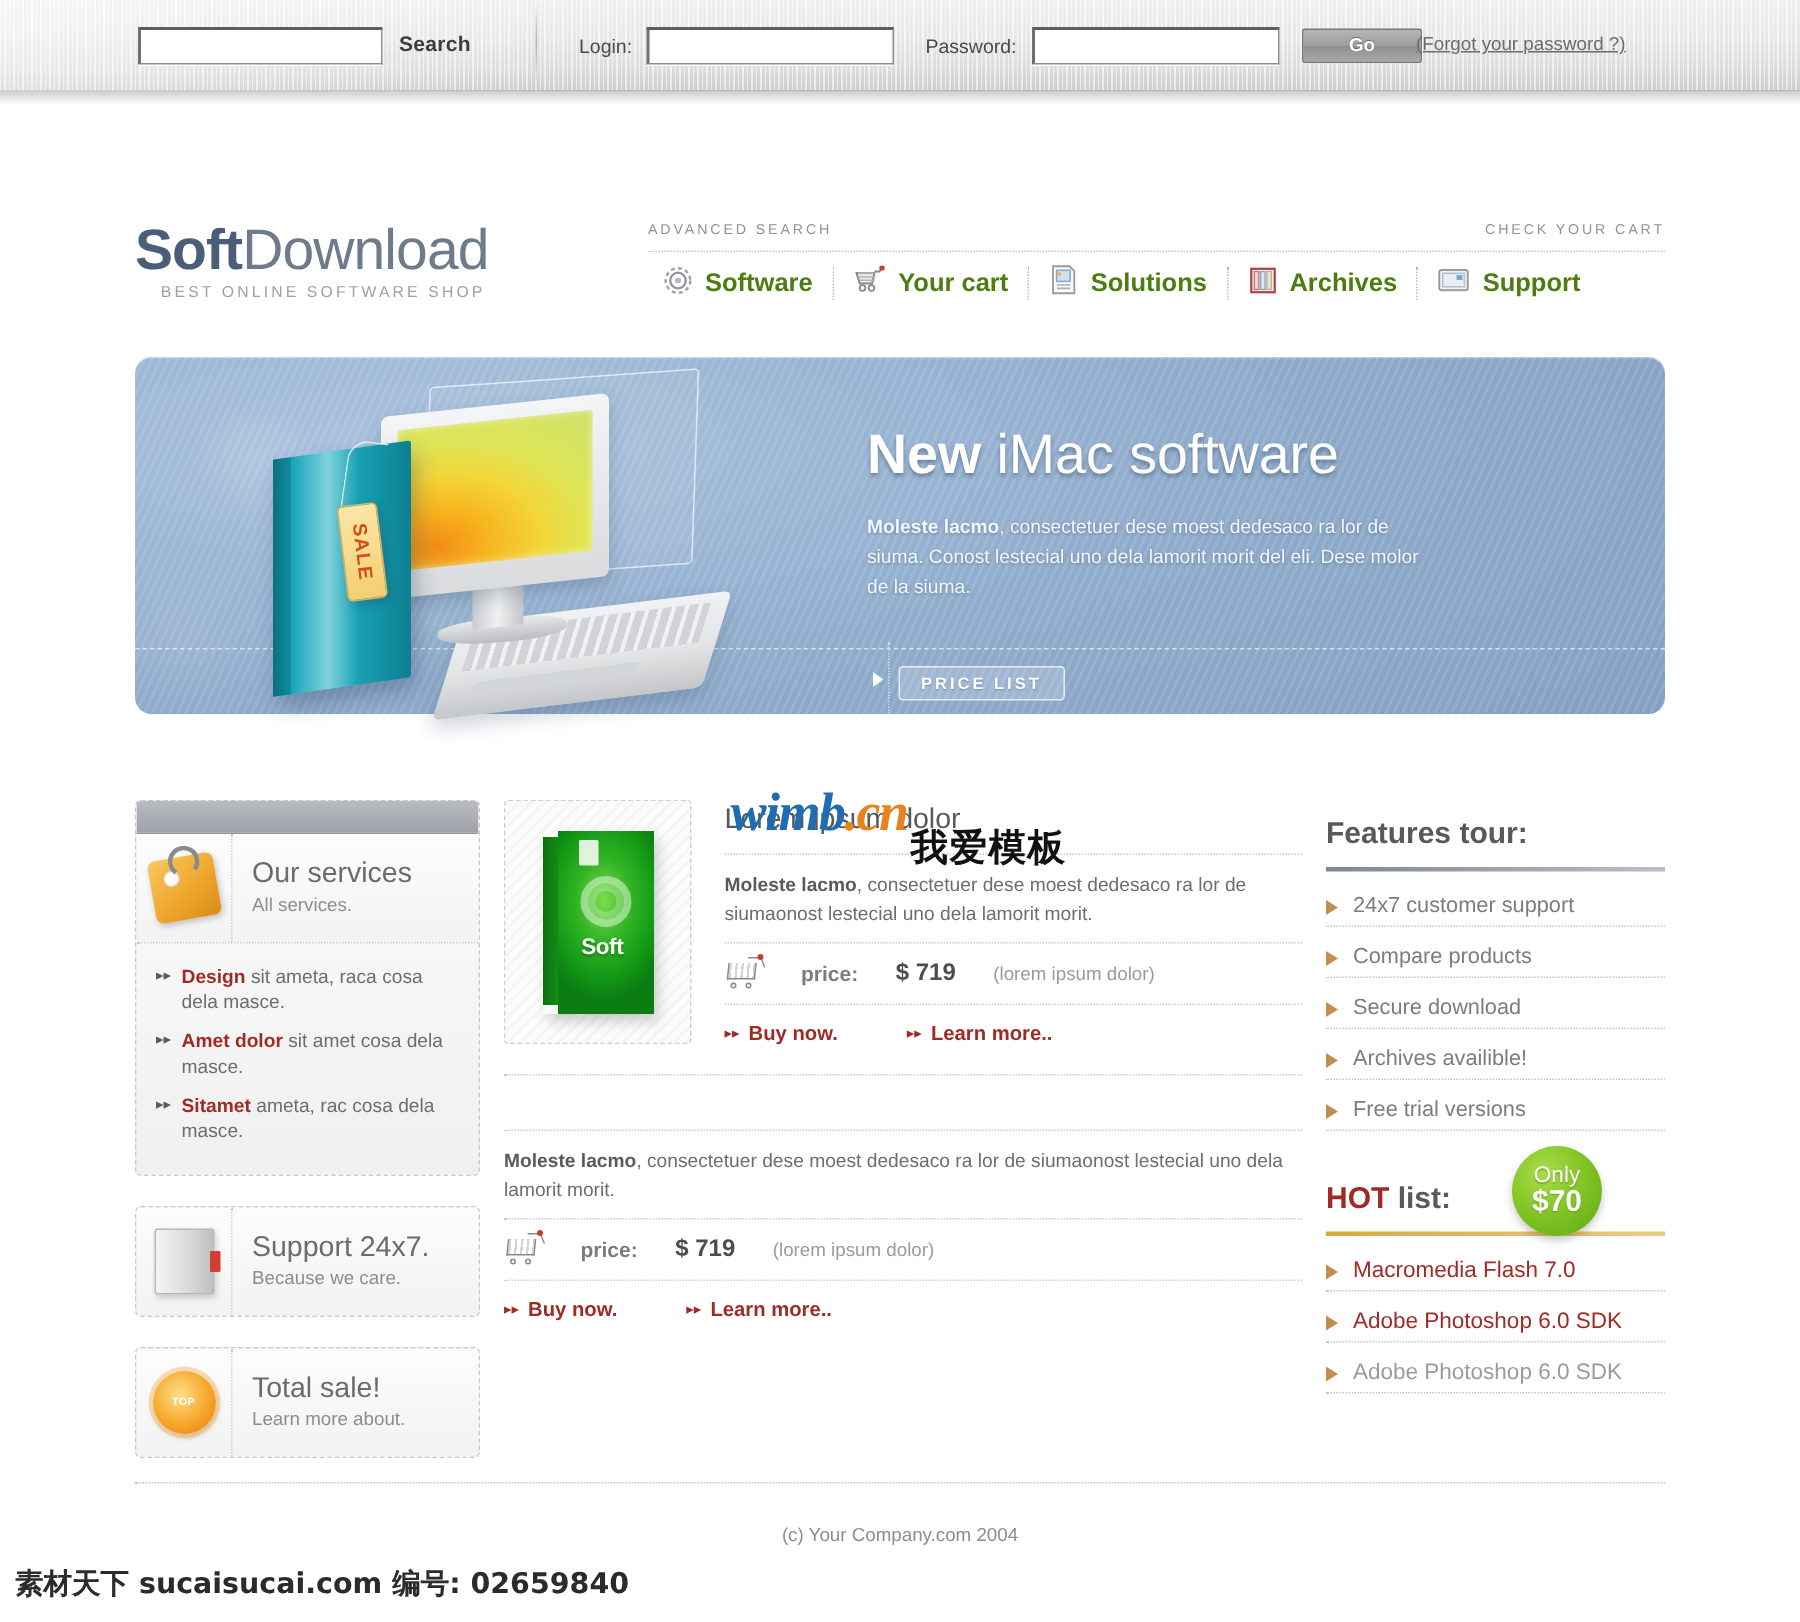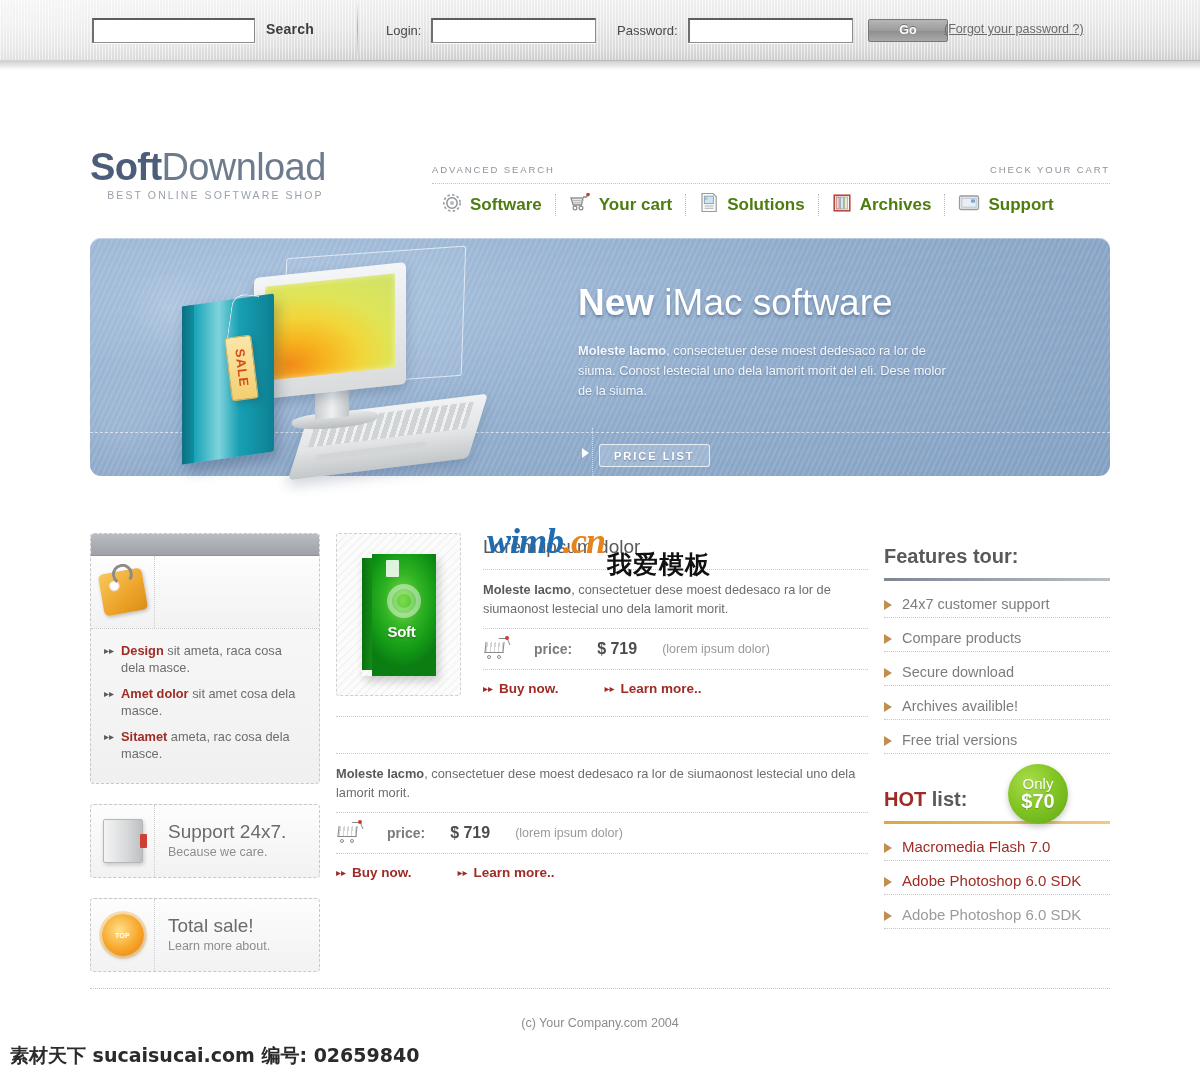--- a/index.html
+++ b/index.html
@@ -68,21 +68,21 @@
   
   .logo{ position:absolute; left:90px; top:148px; }
   .logo-main{ font-size:38px; line-height:38px; letter-spacing:-.6px; white-space:nowrap; }
   .logo-main b{ color:#4b5d78; font-weight:bold; }
   .logo-main span{ color:#6e7b8c; font-weight:normal; }
   .logo-sub{
     font-size:10.5px; color:#9aa1aa; letter-spacing:2.1px;
     text-align:right; margin-top:3px; padding-right:2px;
   }
 
-  .navwrap{ position:absolute; left:432px; top:164px; width:678px; }
+  .navwrap{ position:absolute; left:432px; top:148px; width:678px; }
   .navtop{ position:relative; height:14px; }
   .navtop .lbl{
     font-size:9.5px; color:#8d949c; letter-spacing:1.9px;
     position:absolute; top:0; cursor:pointer;
   }
   .navtop .l{ left:0; }
   .navtop .r{ right:0; }
   .navrule{
     border-top:1px dotted #c2c2c2; margin-top:5px; margin-bottom:8px; height:0;
   }
@@ -595,20 +595,24 @@
 <div class="price-btn">PRICE LIST</div>
 
 <div class="col-left">
 
   <div class="panel">
     <div class="panel-cap"></div>
     <div class="panel-head">
       <div class="panel-ico">
           <div class="ico-tag"></div>
         </div>
+      <div class="panel-txt">
+        <div class="panel-t1">Our services</div>
+        <div class="panel-t2">All services.</div>
+      </div>
     </div>
     <div class="panel-list">
       <div class="plitem">
         <span class="plbullet">▸▸</span>
         <span class="pltext"><b>Design</b><span> sit ameta, raca cosa dela masce.</span></span>
       </div>
       <div class="plitem">
         <span class="plbullet">▸▸</span>
         <span class="pltext"><b>Amet dolor</b><span> sit amet cosa dela masce.</span></span>
       </div>

